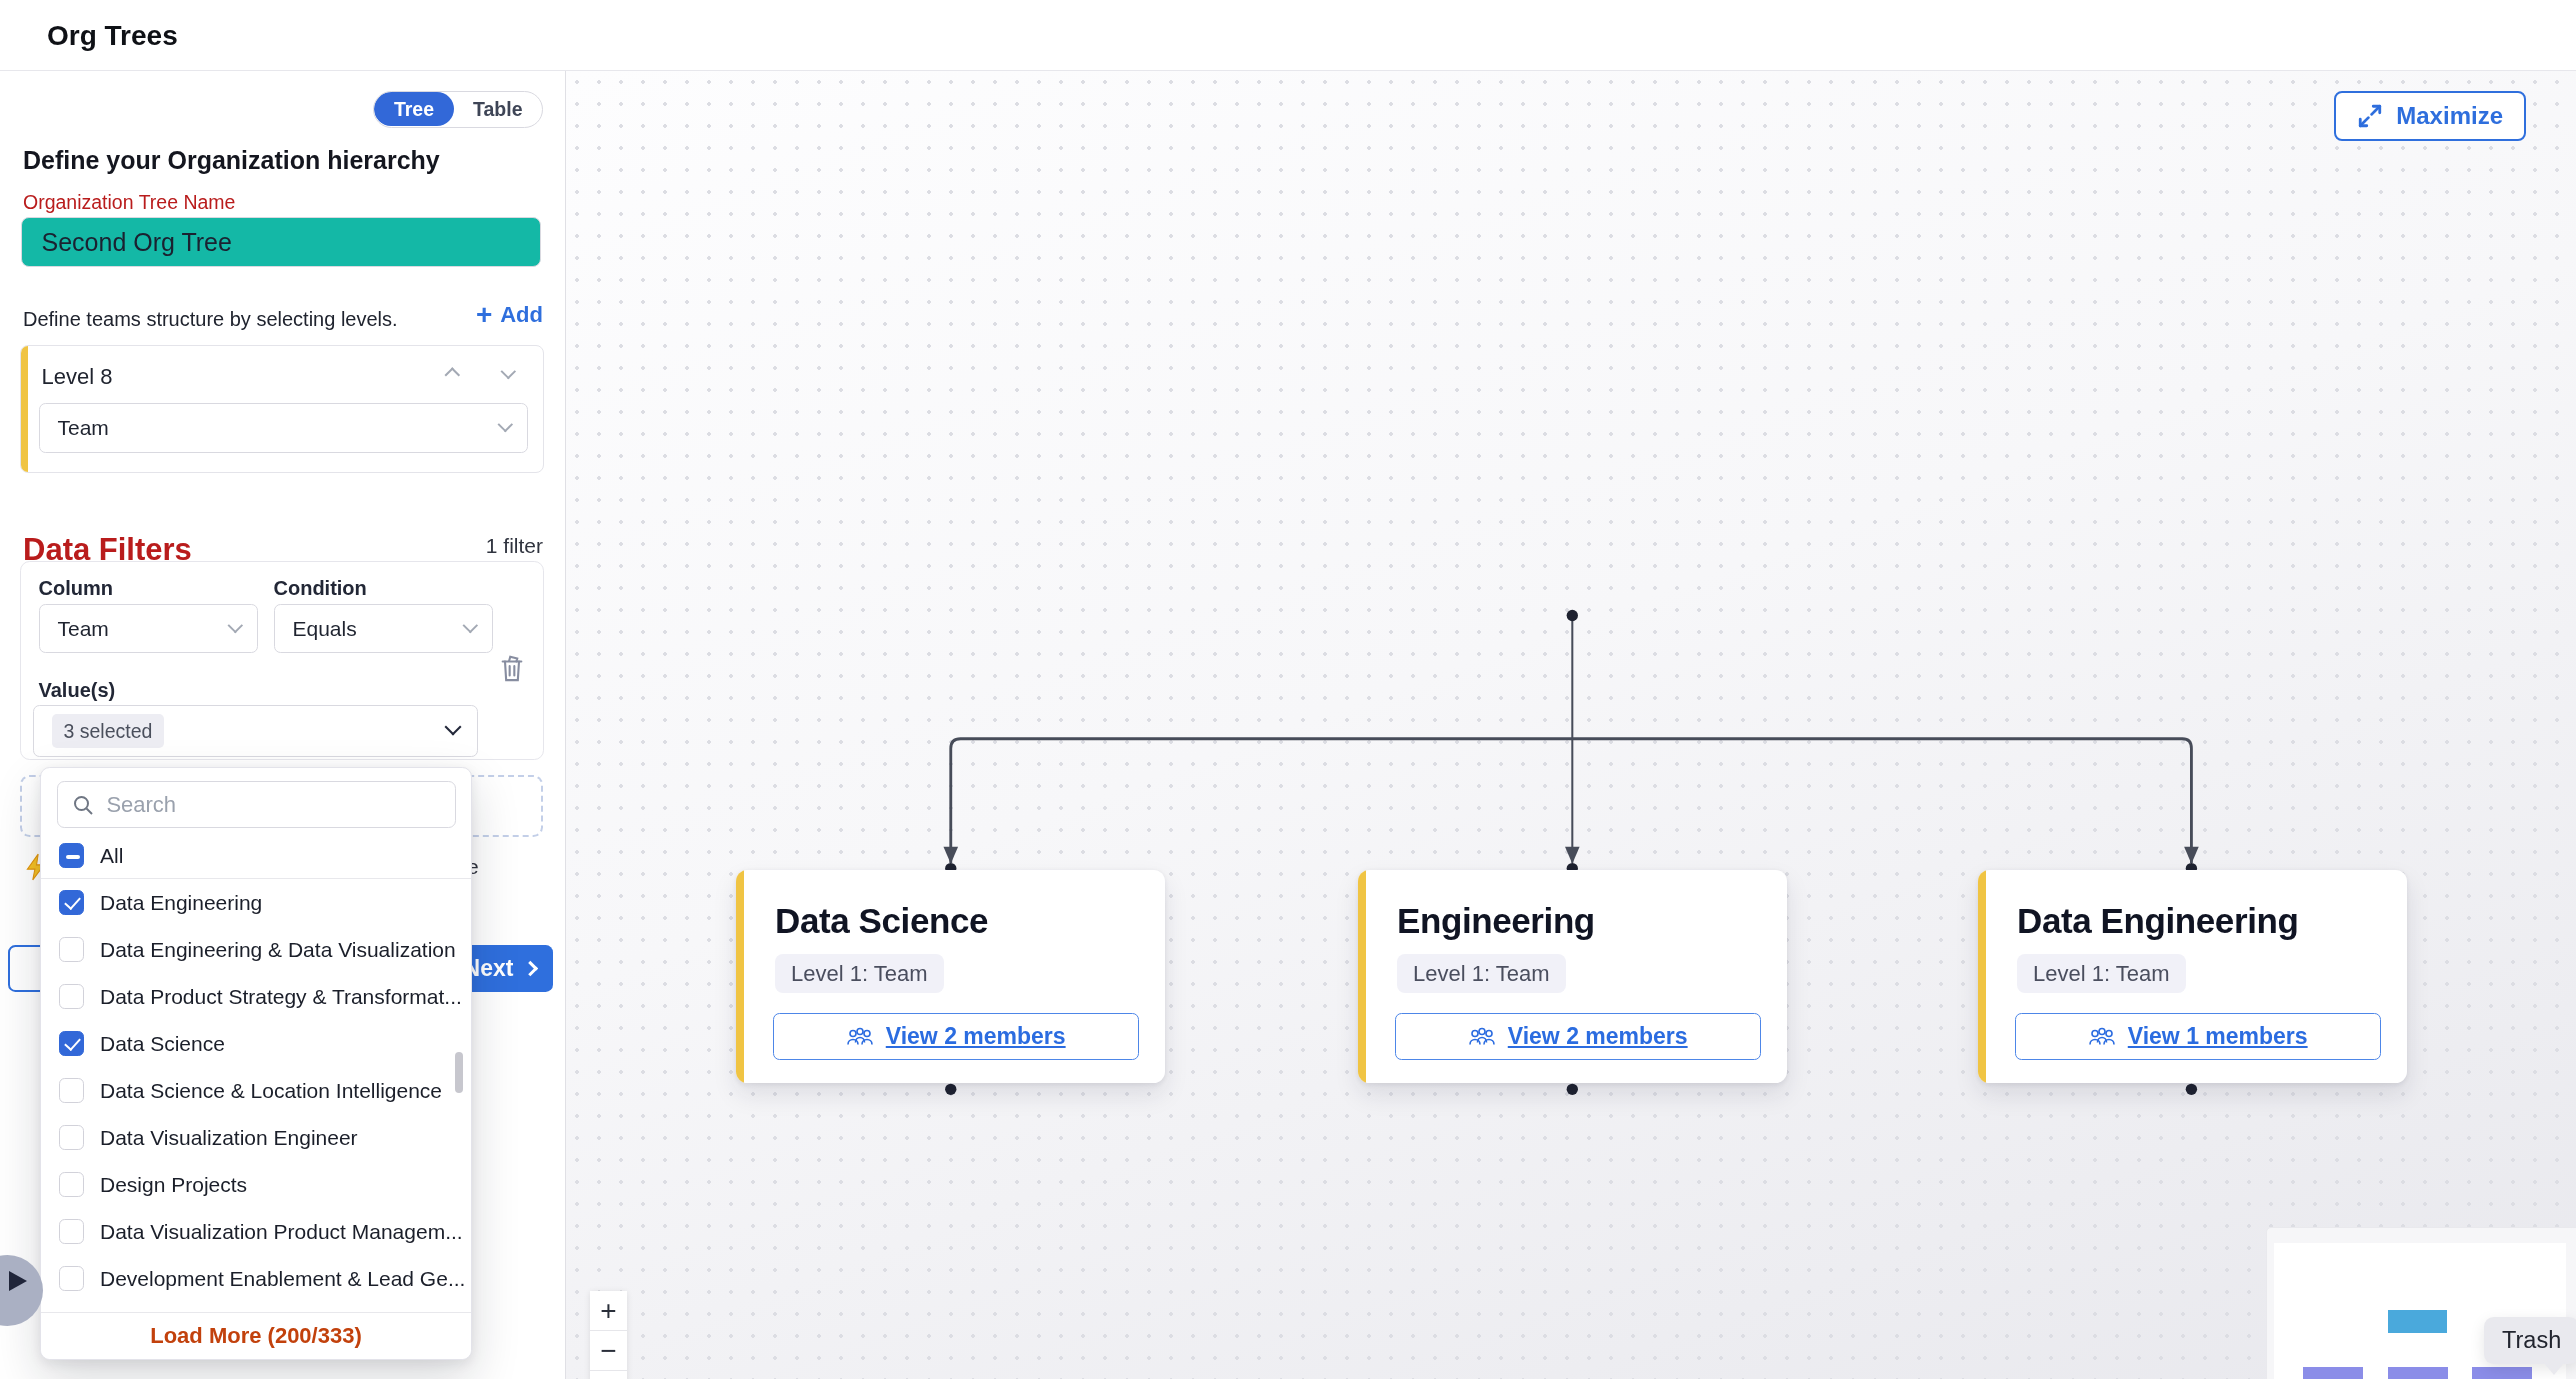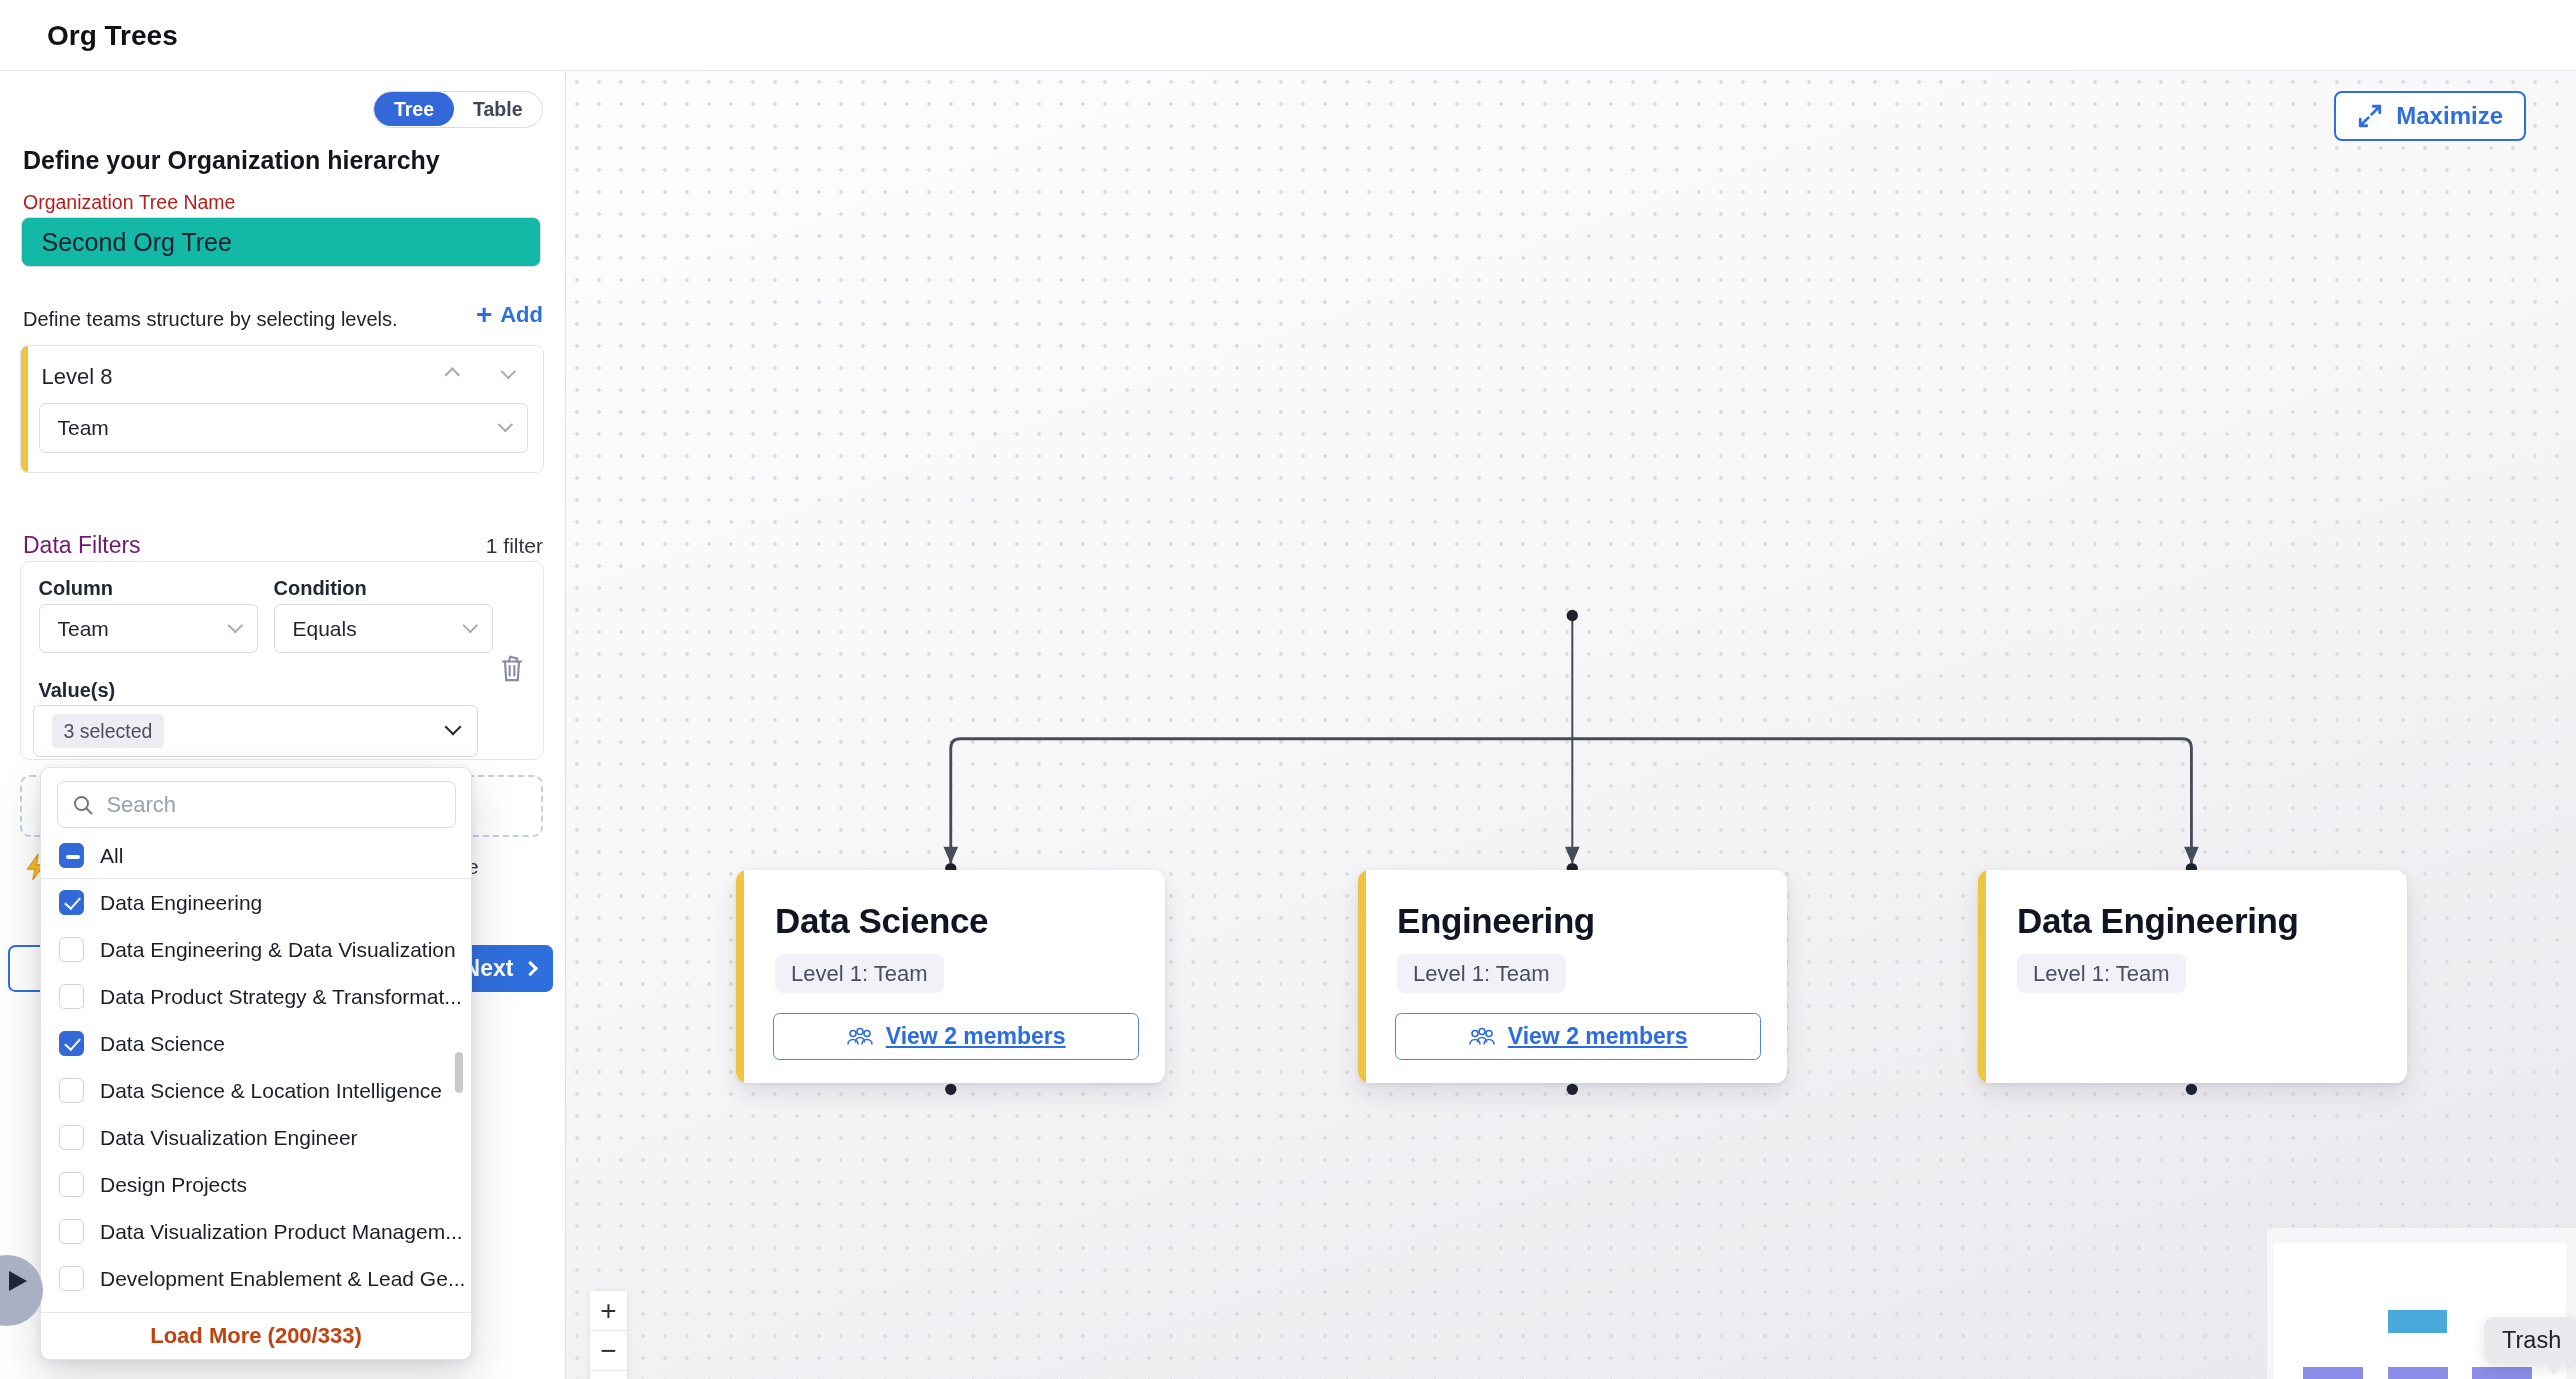--- a/index.html
+++ b/index.html
@@ -41,21 +41,21 @@
     border-right:2.4px solid #a3a9b4; border-bottom:2.4px solid #a3a9b4; }
   .chev.down { transform:rotate(45deg); }
   .chev.up { transform:rotate(-135deg); }
   .level-chev-up { position:absolute; right:85px; top:24px; }
   .level-chev-down { position:absolute; right:29px; top:20px; }
   .select-box { position:absolute; border:1.6px solid #d9d9e0; border-radius:6.5px; background:#fff;
     display:flex; align-items:center; padding:0 18px; font-size:21px; color:#1f2430; }
   .select-box .chev.down { position:absolute; right:16px; top:50%; margin-top:-9px; }
   .level-select { left:18px; top:57px; width:489px; height:50px; }
 
-  .filters-title { position:absolute; left:23px; top:461px; font-size:23px; font-weight:400; color:#701a75; }
+  .filters-title { position:absolute; left:23px; top:461px; font-size:31px; font-weight:700; color:#b91c1c; }
   .filters-count { position:absolute; right:22px; top:463px; font-size:21px; color:#30343f; }
 
   .filter-card { position:absolute; left:19.5px; top:490px; width:524px; height:199px;
     border:1.6px solid #e6e6ec; border-radius:9.7px; background:#fff; }
   .f-label { position:absolute; font-size:20px; font-weight:700; color:#222736; }
   .f-col-label { left:18px; top:14.6px; }
   .f-cond-label { left:253px; top:14.6px; }
   .f-val-label { left:18px; top:117px; }
   .col-select { left:18px; top:42px; width:219px; height:49px; }
   .cond-select { left:253px; top:42px; width:219px; height:49px; }
@@ -234,20 +234,31 @@
           <path d="M9.5 17c0-3 2-5 4.5-5s4.5 2 4.5 5"></path>
       </svg>
       <span class="members-label">View 2 members</span>
     </div>
   </div>
 
   <div class="node child-node">
     <div class="accent"></div>
     <div class="node-title">Data Engineering</div>
     <div class="node-badge">Level 1: Team</div>
+    <div class="members-btn">
+      <svg class="icon" width="28" height="23" viewBox="0 0 28 22" fill="none" stroke="#2b6ce0" stroke-width="1.6">
+        <circle cx="7" cy="8" r="3"></circle>
+          <path d="M2 19c0-3 2.2-5 5-5s5 2 5 5"></path>
+        <circle cx="21" cy="8" r="3"></circle>
+          <path d="M16 19c0-3 2.2-5 5-5s5 2 5 5"></path>
+        <circle cx="14" cy="6" r="3"></circle>
+          <path d="M9.5 17c0-3 2-5 4.5-5s4.5 2 4.5 5"></path>
+      </svg>
+      <span class="members-label">View 1 members</span>
+    </div>
   </div>
 
   <div class="zoom-ctrl">
     <div class="zoom-btn">+</div>
     <div class="zoom-btn">−</div>
     <div class="zoom-btn"></div>
   </div>
 
   <div class="minimap">
     <div class="minimap-view">

